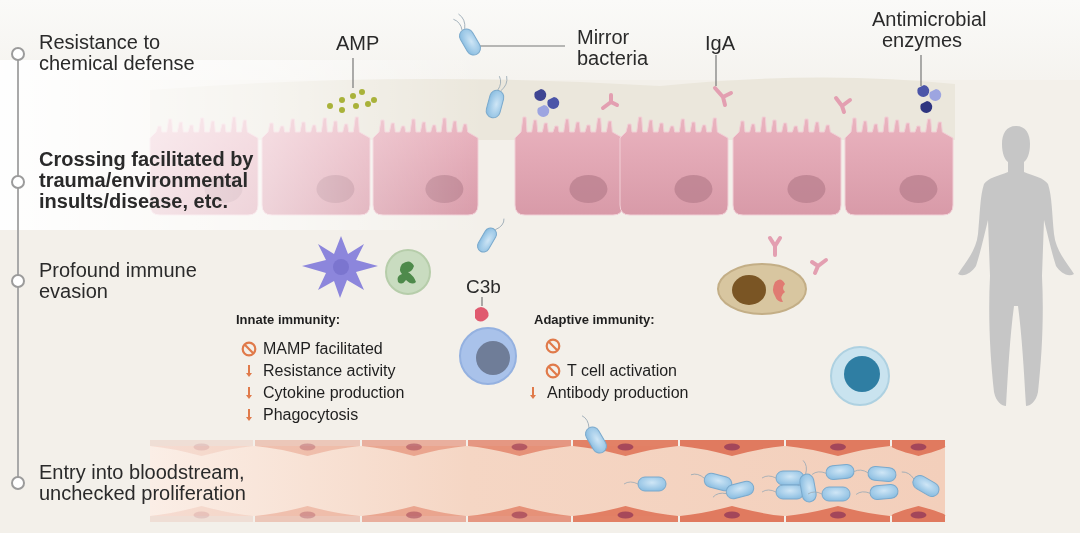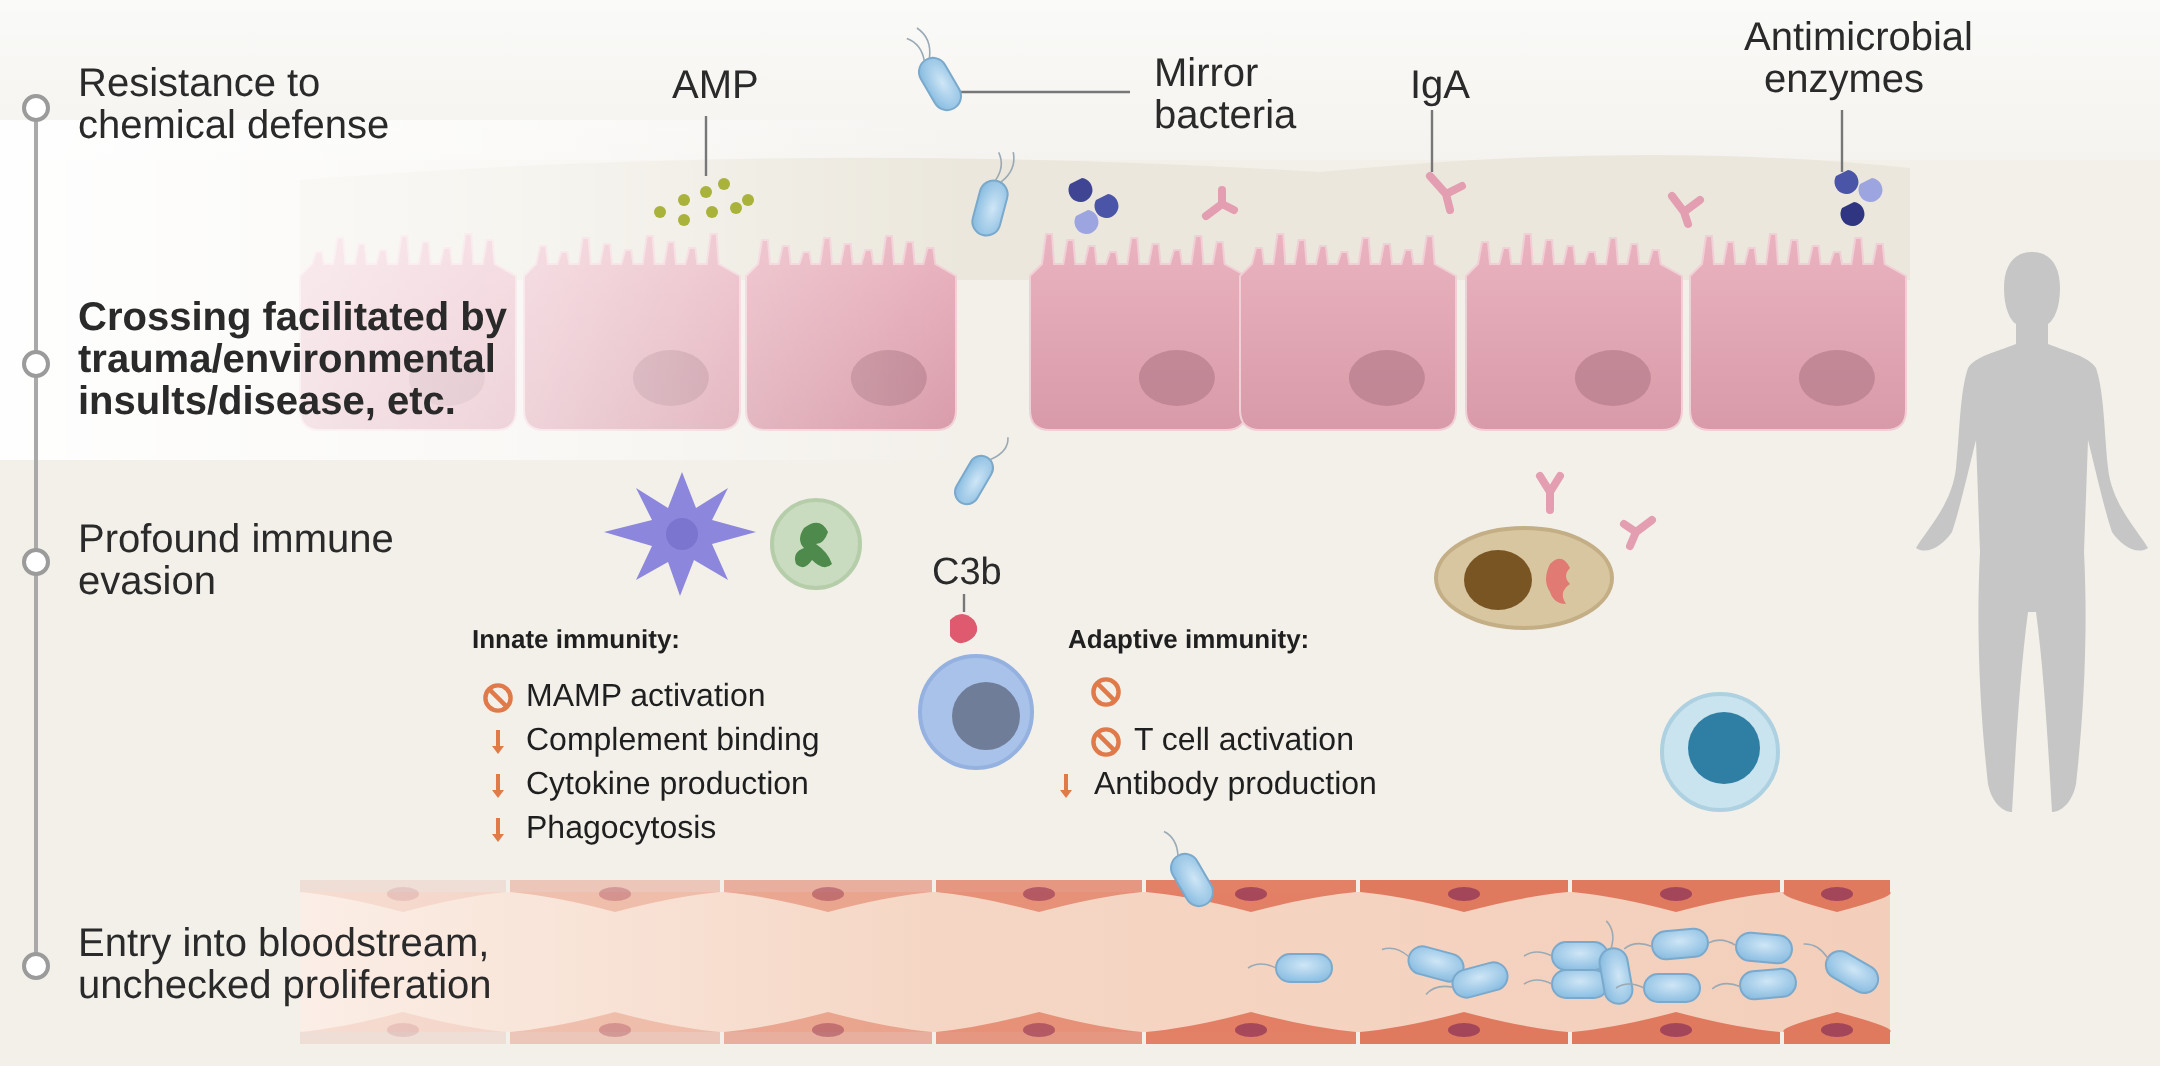--- a/index.html
+++ b/index.html
@@ -276,30 +276,30 @@
 
 <div class="heading" style="left:236px; top:312px;">Innate immunity:</div>
 <div id="innate-list">
     <div class="list-item" style="left: 241px; top: 338px;">
       <span class="icon-block">
         <svg width="16" height="16" viewBox="0 0 16 16">
           <circle cx="8" cy="8" r="6.3" fill="none" stroke="#e07a4a" stroke-width="2.2"></circle>
           <line x1="3.8" y1="3.8" x2="12.2" y2="12.2" stroke="#e07a4a" stroke-width="2.2"></line>
         </svg>
       </span>
-      <span>MAMP activation</span>
+      <span>MAMP facilitated</span>
     </div>
     <div class="list-item" style="left: 241px; top: 360px;">
       <span class="icon-block">
         <svg width="16" height="16" viewBox="0 0 16 16">
           <line x1="8" y1="2" x2="8" y2="12" stroke="#e07a4a" stroke-width="2"></line>
           <path d="M5 10 L8 14 L11 10 Z" fill="#e07a4a"></path>
         </svg>
       </span>
-      <span>Complement binding</span>
+      <span>Resistance activity</span>
     </div>
     <div class="list-item" style="left: 241px; top: 382px;">
       <span class="icon-block">
         <svg width="16" height="16" viewBox="0 0 16 16">
           <line x1="8" y1="2" x2="8" y2="12" stroke="#e07a4a" stroke-width="2"></line>
           <path d="M5 10 L8 14 L11 10 Z" fill="#e07a4a"></path>
         </svg>
       </span>
       <span>Cytokine production</span>
     </div>

